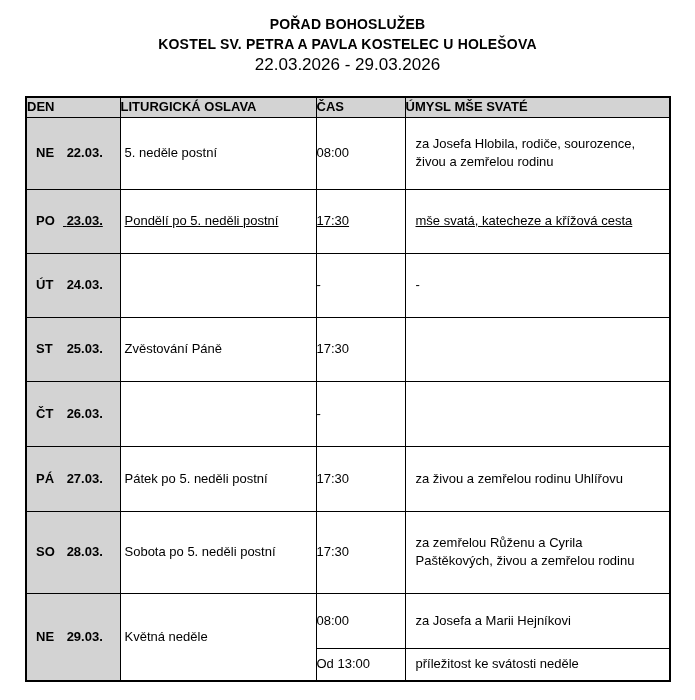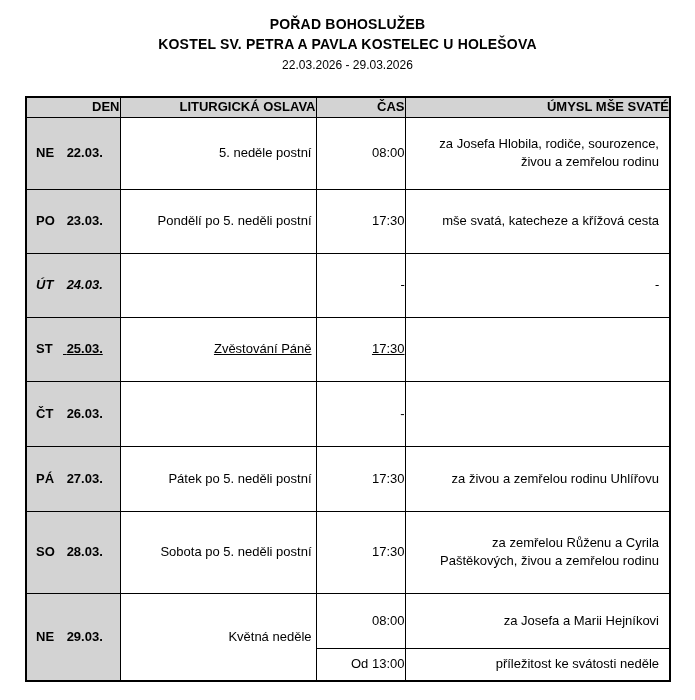--- a/index.html
+++ b/index.html
@@ -6,33 +6,33 @@
   html, body {
     width: 695px;
     height: 700px;
     background: #ffffff;
     color: #000000;
     font-family: "Liberation Sans", sans-serif;
   }
   .titles { text-align: center; padding-top: 14px; }
   .title    { font-size: 14px; font-weight: bold; line-height: 20px; letter-spacing: .2px; }
   .subtitle { font-size: 14px; font-weight: bold; line-height: 20px; letter-spacing: .2px; }
-  .daterange{ font-size: 12px; line-height: 22px; }
+  .daterange{ font-size: 17px; line-height: 22px; }
 
   table.schedule {
     border-collapse: collapse;
     table-layout: fixed;
     width: 644px;
     margin: 20px 0 0 25px;
     border: 2px solid #000;
   }
   .schedule th, .schedule td {
     border: 1px solid #000;
     vertical-align: middle;
-    text-align: right;
+    text-align: left;
     font-size: 13px;
     line-height: 18px;
     overflow: hidden;
   }
   thead tr { height: 20px; }
   thead th {
     background: var(--header-bg, #d3d3d3);
     font-weight: bold;
   }
   td.den {
@@ -40,23 +40,23 @@
     font-weight: bold;
     text-align: left;
     padding-left: 9px;
     margin-left: 36px;
   }
   td.den .abbr { display: inline-block; width: 27px; }
   td.intention { padding: 2px 10px; }
   td.celebration { padding: 18px 4px; }
 
   tr.r0  { height: 72px; }
-  tr.r1  { height: 64px; }
-  tr.r2  { height: 64px; font-style: italic; }
-  tr.r3  { height: 64px; text-decoration: underline; }
+  tr.r1  { height: 64px; text-decoration: underline; }
+  tr.r2  { height: 64px; }
+  tr.r3  { height: 64px; }
   tr.r4  { height: 65px; }
   tr.r5  { height: 65px; }
   tr.r6  { height: 82px; }
   tr.r7a { height: 55px; }
   tr.r7b { height: 33px; }
 </style>
 </head>
 <body>
 
 <div class="page">

